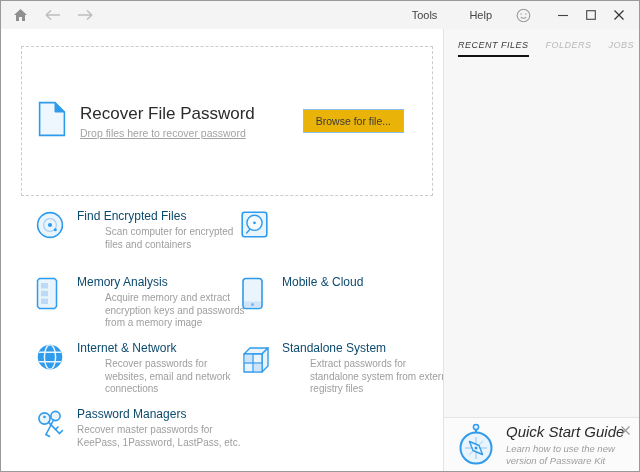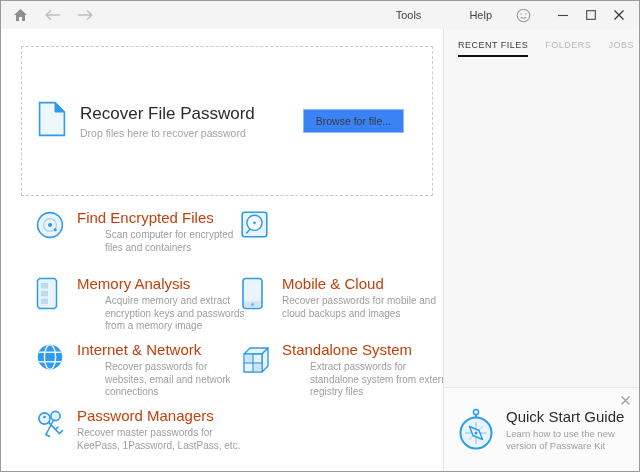--- a/index.html
+++ b/index.html
@@ -7,50 +7,50 @@
     width:640px;height:472px;position:relative;box-sizing:border-box;
     border:1px solid #9a9a9a;background:#fff;overflow:hidden;
     font-family:"Liberation Sans",sans-serif;color:#333;
   }
   
   .titlebar{position:absolute;top:0;left:0;right:0;height:28px;background:#f4f4f4;display:flex;align-items:center;}
   .navicons{display:flex;align-items:center;gap:16px;padding-left:12px;}
   .navicons svg{display:block;}
   .tb-right{margin-left:auto;display:flex;align-items:center;}
   .menu-item{font-size:11px;color:#444;padding:0 4px;cursor:default;}
-  .menu-item.tools{margin-right:40px;}
+  .menu-item.tools{margin-right:24px;}
   .menu-item.help{margin-right:20px;}
   .smiley{margin-right:18px;display:flex;}
   .winctl{width:28px;height:28px;display:flex;align-items:center;justify-content:center;}
   .winctl.close{margin-right:6px;}
   
-  .sidebar{position:absolute;top:28px;right:0;bottom:0;width:196px;background:#f7f7f7;border-left:1px solid #e3e3e3;box-sizing:border-box;}
+  .sidebar{position:absolute;top:28px;right:0;bottom:0;width:196px;background:#f7f7f7;border-left:1px solid #e3e3e3;box-sizing:border-box;font-style:italic;}
   .tabs{display:flex;gap:17px;padding:11px 0 0 14px;}
   .tab{font-size:9px;letter-spacing:.5px;color:#b9b9b9;padding-bottom:5px;border-bottom:2px solid transparent;cursor:default;}
   .tab.active{color:#3a3a3a;border-bottom-color:#111;}
-  .quickstart{position:absolute;left:0;right:0;bottom:0;height:84px;background:#fbfbfb;border-top:1px solid #e5e5e5;display:flex;align-items:center;padding-left:13px;box-sizing:border-box;}
+  .quickstart{position:absolute;left:0;right:0;bottom:0;height:54px;background:#fbfbfb;border-top:1px solid #e5e5e5;display:flex;align-items:center;padding-left:13px;box-sizing:border-box;}
   .qs-icon{flex:none;margin-right:11px;margin-top:2px;}
   .qs-title{font-size:15px;color:#2b2b2b;white-space:nowrap;}
   .qs-desc{font-size:9.5px;color:#9e9e9e;line-height:12px;margin-top:3px;width:122px;}
   .qs-close{position:absolute;top:5px;right:7px;width:14px;height:14px;display:flex;align-items:center;justify-content:center;}
   
   .main{position:absolute;top:28px;left:0;right:196px;bottom:0;background:#fff;}
   .dropzone{position:absolute;left:20px;top:17px;width:412px;height:150px;border:1px dashed #cbcbcb;box-sizing:border-box;}
   .dz-inner{position:absolute;left:16px;top:50%;transform:translateY(-50%);display:flex;align-items:center;}
   .dz-doc{flex:none;margin-right:14px;}
   .dz-title{font-size:17px;color:#2b2b2b;white-space:nowrap;}
-  .dz-sub{font-size:10.5px;color:#a3a3a3;margin-top:3px;white-space:nowrap;}
+  .dz-sub{font-size:10.5px;color:#a3a3a3;margin-top:3px;white-space:nowrap;text-decoration:underline;}
   .browse-btn{position:absolute;right:28px;top:50%;transform:translateY(-50%);
     font-family:"Liberation Sans",sans-serif;font-size:10.5px;color:#3a3a3a;
-    background:#3b82f6;border:1px solid #8cc0ea;padding:5px 12px;white-space:nowrap;cursor:default;}
+    background:#eab308;border:1px solid #8cc0ea;padding:5px 12px;white-space:nowrap;cursor:default;}
   
   .tiles{position:absolute;left:35px;top:180px;display:grid;grid-template-columns:205px 195px;grid-auto-rows:66px;}
   .tile{display:flex;align-items:flex-start;cursor:default;}
   .tile-icon{width:30px;flex:none;margin-right:11px;margin-top:2px;display:flex;justify-content:flex-start;}
-  .tile-title{font-size:15px;color:#c2410c;white-space:nowrap;}
+  .tile-title{font-size:12px;color:#0c4a6e;white-space:nowrap;}
   .tile-desc{font-size:10px;color:#9e9e9e;line-height:12.5px;margin-top:3px;}
   .tile.col1 .tile-desc{width:146px;margin-left:28px;}
   .tile.col2 .tile-desc{width:172px;}
 </style>
 </head>
 <body>
 
 <div class="window">
 
   <div class="titlebar">
@@ -164,21 +164,20 @@
       <div class="tile col2">
         <span class="tile-icon">
           <svg width="23" height="33" viewBox="0 0 23 33">
             <rect x="2" y="1.5" width="19" height="30" rx="3" fill="#eaf4fd" stroke="#2f9bec" stroke-width="1.6"></rect>
             <rect x="3.2" y="24.5" width="16.6" height="5.8" fill="#cfe4f8"></rect>
             <circle cx="11.5" cy="27.4" r="1.5" fill="#7fb3e8"></circle>
           </svg>
         </span>
         <span>
           <div class="tile-title">Mobile &amp; Cloud</div>
-          <div class="tile-desc">Recover passwords for mobile and cloud backups and images</div>
         </span>
       </div>
 
       <div class="tile col1">
         <span class="tile-icon">
           <svg width="28" height="28" viewBox="0 0 28 28">
             <defs>
                 <clipPath id="gclip">
                   <circle cx="14" cy="14" r="12"></circle>
                 </clipPath>

